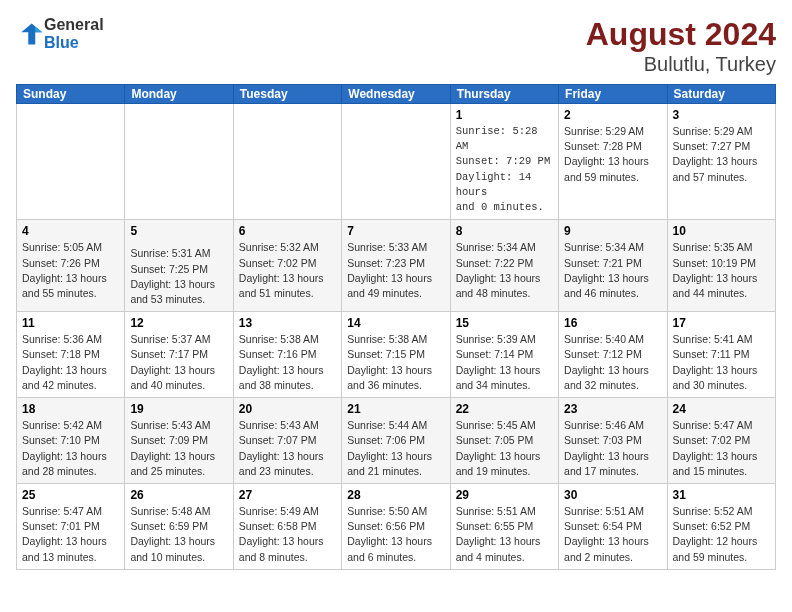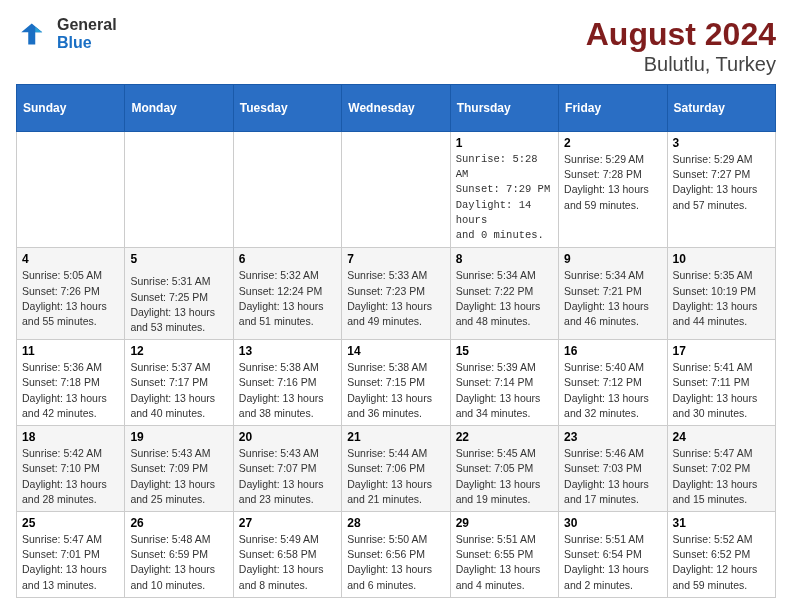--- a/index.html
+++ b/index.html
@@ -12,21 +12,21 @@
     }
     .header {
       display: flex;
       justify-content: space-between;
       align-items: flex-start;
       margin-bottom: 8px;
     }
     .logo {
       display: flex;
       align-items: center;
-      gap: 13px;
+      gap: 0;
     }
     .logo-text {
       display: flex;
       flex-direction: column;
       font-weight: bold;
       font-size: 16px;
       line-height: 1.1;
     }
     .logo-text span:first-child { color: #333; }
     .logo-text span:last-child { color: #1a6fc4; }
@@ -48,21 +48,21 @@
     }
     .calendar {
       width: 100%;
       border-collapse: collapse;
       font-size: 11px;
     }
     .calendar thead tr th {
       background-color: #2a6ec4;
       color: #fff;
       text-align: left;
-      padding: 16px 6px;
+      padding: 2px 6px;
       font-size: 12px;
       font-weight: bold;
       border: 1px solid #1a5aaa;
     }
     .calendar tbody tr td {
       border: 1px solid #ccc;
       vertical-align: top;
       padding: 4px 5px;
       width: 108px;
       min-height: 80px;
@@ -158,21 +158,21 @@
         <td>
           <span class="day-num">5</span>
           <div class="day-info" style="white-space: pre-line; margin-top: 8px;">Sunrise: 5:31 AM
 Sunset: 7:25 PM
 Daylight: 13 hours
 and 53 minutes.</div>
         </td>
         <td>
           <span class="day-num">6</span>
           <div class="day-info" style="white-space: pre-line;">Sunrise: 5:32 AM
-Sunset: 12:24 PM
+Sunset: 7:02 PM
 Daylight: 13 hours
 and 51 minutes.</div>
         </td>
         <td>
           <span class="day-num">7</span>
           <div class="day-info" style="white-space: pre-line;">Sunrise: 5:33 AM
 Sunset: 7:23 PM
 Daylight: 13 hours
 and 49 minutes.</div>
         </td>

